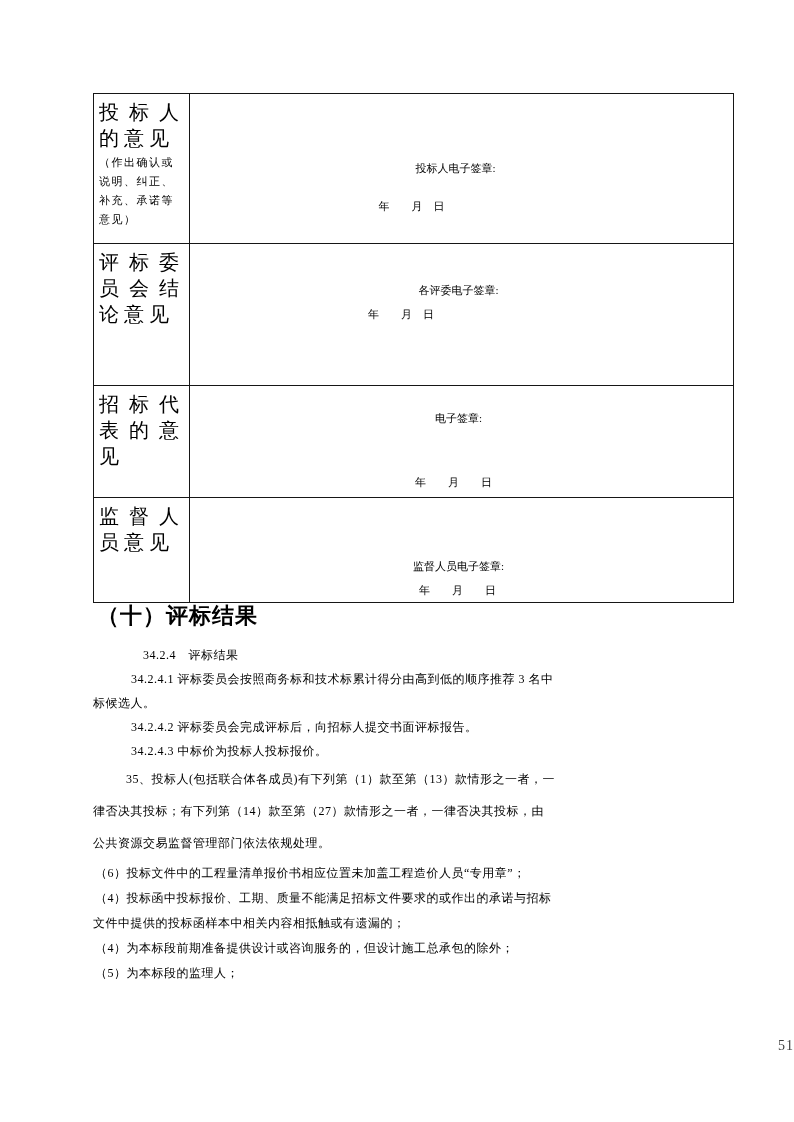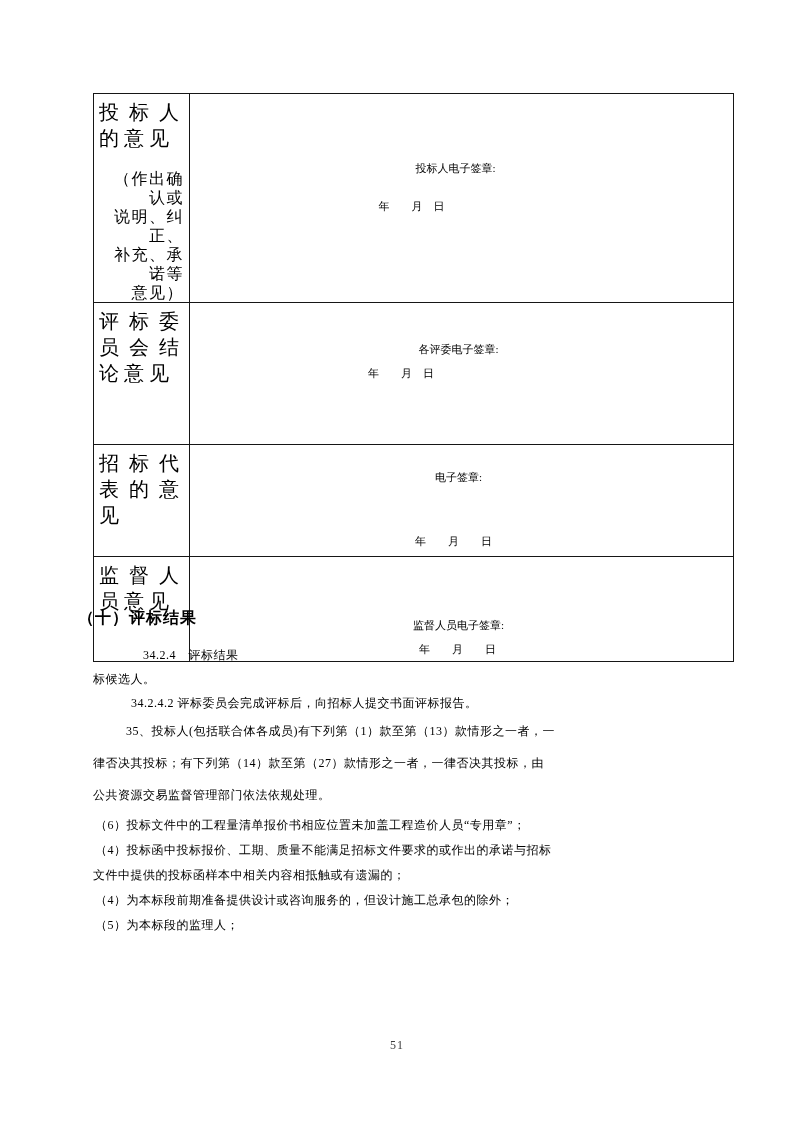--- a/index.html
+++ b/index.html
@@ -24,21 +24,21 @@
   .r1 td { height:150px; }
   .r2 td { height:142px; }
   .r3 td { height:112px; }
   .r4 td { height:63px; }
 
   .lbl-cell { padding:5px 5px 0 5px; }
   .lbl-main {
     font-size:20px; line-height:26px; letter-spacing:5px;
     text-align:justify;
   }
-  .lbl-note { margin-top:18px; font-size:16px; letter-spacing:1.5px; line-height:19px;text-align:right; }
+  .lbl-note { margin-top:2px; font-size:11px; letter-spacing:1.5px; line-height:19px; }
 
   .sig, .date { font-size:11px; line-height:24px; text-align:center; white-space:pre; }
 
   .c1 { padding-top:62px; }
   .c1 .sig  { padding-right:12px; }
   .c1 .date { margin-top:14px; padding-right:100px; }
 
   .c2 { padding-top:34px; }
   .c2 .sig  { padding-right:6px; }
   .c2 .date { padding-right:121px; }
@@ -47,41 +47,41 @@
   .c3 .sig  { padding-right:6px; }
   .c3 .spacer { flex:1; }
   .c3 .date { padding-right:16px; }
 
   .c4 { padding-top:12px; }
   .c4 .sig  { padding-right:6px;margin-top:44px; }
   .c4 .date { padding-right:8px; }
 
   
   .heading {
-    position:absolute; left:78px; top:604px;
-    font-family:Liberation Serif, serif;
-    font-weight:bold; font-size:16px; letter-spacing:1px; line-height:28px;
+    position:absolute; left:97px; top:604px;
+    font-family:Liberation Mono, monospace;
+    font-weight:bold; font-size:22px; letter-spacing:1px; line-height:28px;
   }
   .bodytext {
     position:absolute; left:93px; top:643px; width:652px;
     font-size:12px; letter-spacing:0.5px;
   }
   .ln { white-space:pre-wrap; }
   .g1 { line-height:24px; }
   .g2 { line-height:32px; }
   .g3 { line-height:25px; }
   .items-start { margin-top:2px; }
   .ind-a { padding-left:50px; }
   .ind-b { padding-left:38px; }
   .ind-c { padding-left:33px; }
   .ind-i { padding-left:2px; }
 
   .pagenum {
     position:absolute; left:0; right:0; top:1038px;
-    text-align:center; font-size:12px; color:#3d3d3d; letter-spacing:1px;
+    text-align:right; font-size:14px; color:#3d3d3d; letter-spacing:1px;
   }
 </style>
 </head>
 <body>
 
 <div class="page">
 
   <table class="tbl">
     <colgroup>
       <col class="col-label">
@@ -133,22 +133,24 @@
         <div class="date">年　　月　　日</div>
       </td>
     </tr>
   </tbody>
     </table>
 
   <div class="heading">（十）评标结果</div>
 
   <div class="bodytext">
     <div class="ln g1 ind-a">34.2.4　评标结果</div>
+    <div class="ln g1 ind-b">34.2.4.1 评标委员会按照商务标和技术标累计得分由高到低的顺序推荐 3 名中</div>
     <div class="ln g1">标候选人。</div>
     <div class="ln g1 ind-b">34.2.4.2 评标委员会完成评标后，向招标人提交书面评标报告。</div>
+    <div class="ln g1 ind-b">34.2.4.3 中标价为投标人投标报价。</div>
     <div class="ln g2 ind-c">35、投标人(包括联合体各成员)有下列第（1）款至第（13）款情形之一者，一</div>
     <div class="ln g2">律否决其投标；有下列第（14）款至第（27）款情形之一者，一律否决其投标，由</div>
     <div class="ln g2">公共资源交易监督管理部门依法依规处理。</div>
     <div class="ln g3 ind-i items-start">（6）投标文件中的工程量清单报价书相应位置未加盖工程造价人员“专用章”；</div>
     <div class="ln g3 ind-i">（4）投标函中投标报价、工期、质量不能满足招标文件要求的或作出的承诺与招标</div>
     <div class="ln g3">文件中提供的投标函样本中相关内容相抵触或有遗漏的；</div>
     <div class="ln g3 ind-i">（4）为本标段前期准备提供设计或咨询服务的，但设计施工总承包的除外；</div>
     <div class="ln g3 ind-i">（5）为本标段的监理人；</div>
   </div>
 

